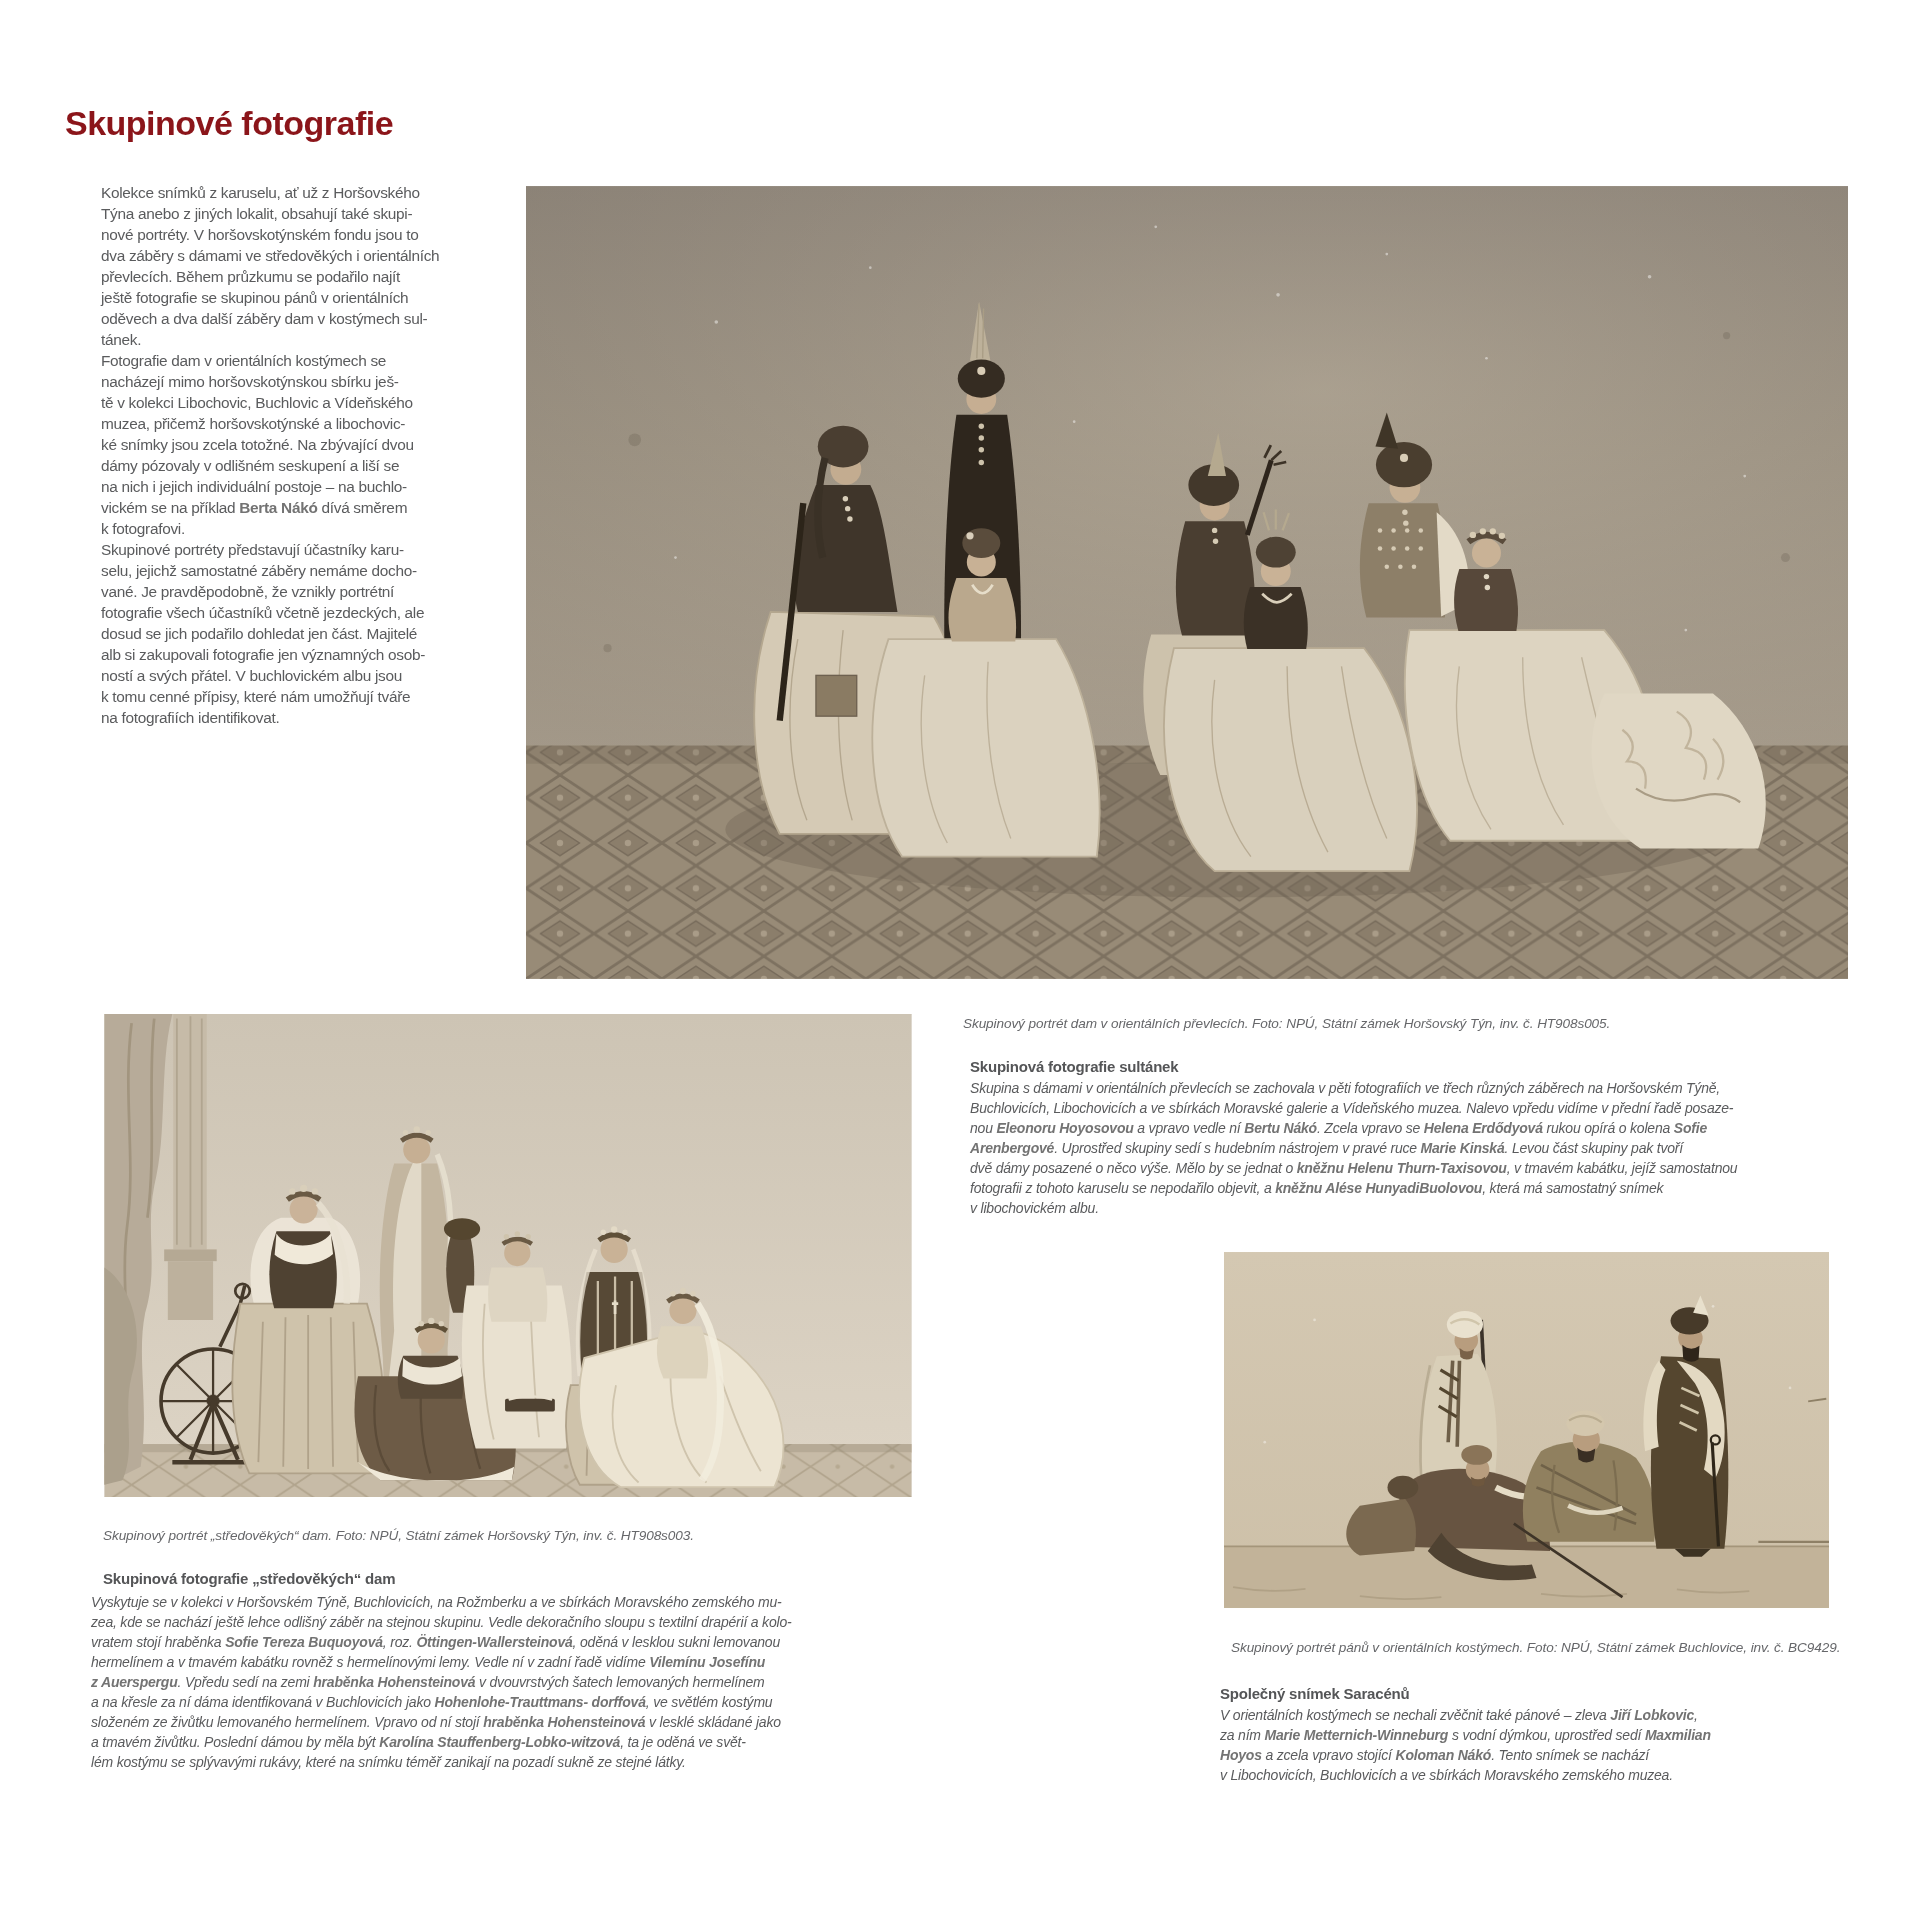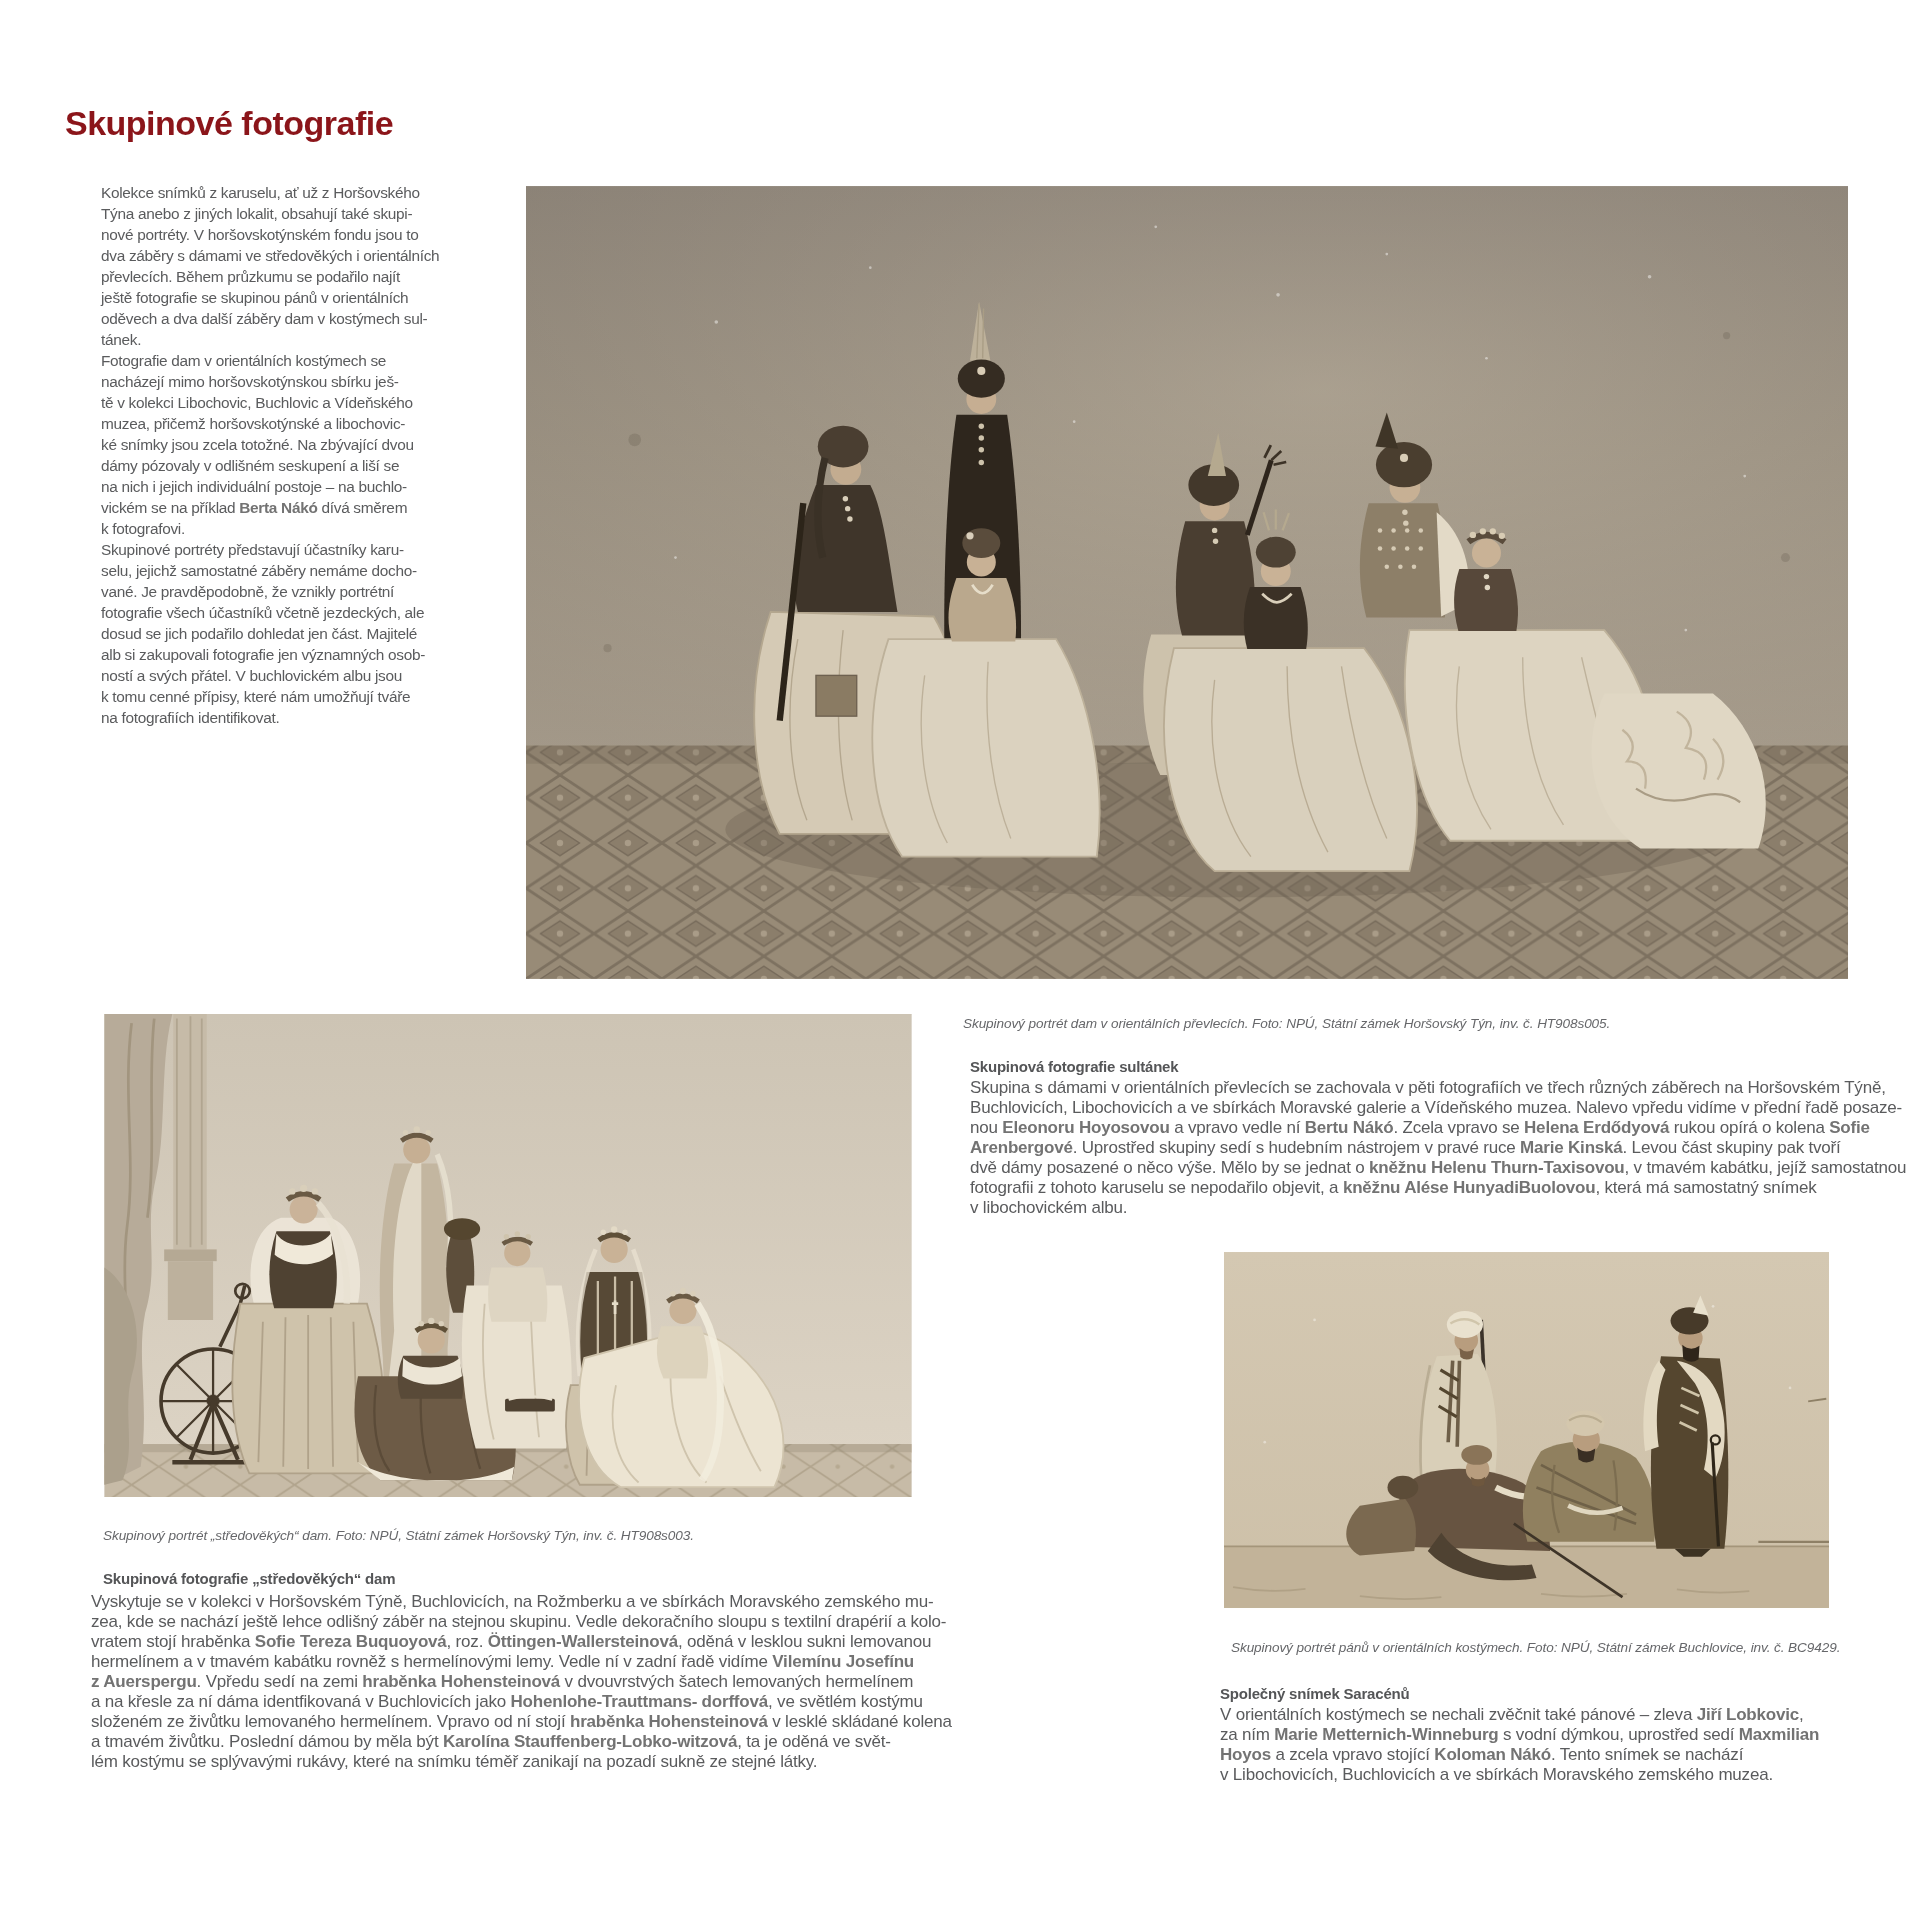--- a/index.html
+++ b/index.html
@@ -7,21 +7,21 @@
     width:1926px;height:1926px;position:relative;overflow:hidden;
     font-family:"Liberation Sans","DejaVu Sans",sans-serif;
     color:#5a5b5d;
   }
   .abs{position:absolute;}
   #page-title{
     left:65px;top:104px;
     font-size:34px;font-weight:bold;letter-spacing:-0.5px;
     color:#8b151a;
   }
-  .bodytext{font-size:17px;line-height:20px;letter-spacing:-0.2px;color:#5a5b5d;}
+  .bodytext{font-size:14px;line-height:20px;letter-spacing:-0.2px;color:#5a5b5d;font-style:italic;}
   .introtext{font-size:15.4px;line-height:21px;letter-spacing:-0.3px;color:#5a5b5d;}
   .tline{white-space:nowrap;}
   .tline strong{font-weight:bold;color:#737373;}
   .caption{
     font-size:13.6px;font-style:italic;letter-spacing:-0.1px;color:#66676a;white-space:nowrap;text-align:right;
   }
   .sec-heading{
     font-size:15px;font-weight:bold;letter-spacing:-0.2px;color:#545557;white-space:nowrap;
   }
   .photo{box-shadow:0 0 0 0.5px rgba(90,70,50,0.15) inset;}
@@ -361,21 +361,21 @@
 <div class="abs caption" style="left:103px;top:1528px;">Skupinový portrét „středověkých“ dam. Foto: NPÚ, Státní zámek Horšovský Týn, inv. č. HT908s003.</div>
 
 <div class="abs sec-heading" style="left:103px;top:1570px;">Skupinová fotografie „středověkých“ dam</div>
 <div class="abs bodytext" style="left:91px;top:1592px;width:816px;">
     <div class="tline"><span>Vyskytuje se v kolekci v Horšovském Týně, Buchlovicích, na Rožmberku a ve sbírkách Moravského zemského mu-</span></div>
     <div class="tline"><span>zea, kde se nachází ještě lehce odlišný záběr na stejnou skupinu. Vedle dekoračního sloupu s textilní drapérií a kolo-</span></div>
     <div class="tline"><span>vratem stojí hraběnka </span><strong>Sofie Tereza Buquoyová</strong><span>, roz. </span><strong>Öttingen-Wallersteinová</strong><span>, oděná v lesklou sukni lemovanou</span></div>
     <div class="tline"><span>hermelínem a v tmavém kabátku rovněž s hermelínovými lemy. Vedle ní v zadní řadě vidíme </span><strong>Vilemínu Josefínu</strong></div>
     <div class="tline"><strong>z Auerspergu</strong><span>. Vpředu sedí na zemi </span><strong>hraběnka Hohensteinová</strong><span> v dvouvrstvých šatech lemovaných hermelínem</span></div>
     <div class="tline"><span>a na křesle za ní dáma identfikovaná v Buchlovicích jako </span><strong>Hohenlohe-Trauttmans- dorffová</strong><span>, ve světlém kostýmu</span></div>
-    <div class="tline"><span>složeném ze živůtku lemovaného hermelínem. Vpravo od ní stojí </span><strong>hraběnka Hohensteinová</strong><span> v lesklé skládané kolena</span></div>
+    <div class="tline"><span>složeném ze živůtku lemovaného hermelínem. Vpravo od ní stojí </span><strong>hraběnka Hohensteinová</strong><span> v lesklé skládané jako</span></div>
     <div class="tline"><span>a tmavém živůtku. Poslední dámou by měla být </span><strong>Karolína Stauffenberg-Lobko-witzová</strong><span>, ta je oděná ve svět-</span></div>
     <div class="tline"><span>lém kostýmu se splývavými rukávy, které na snímku téměř zanikají na pozadí sukně ze stejné látky.</span></div>
   </div>
 
 <div class="abs photo" style="left:1224px;top:1252px;width:605px;height:356px;">
 <svg width="605" height="356" viewBox="0 0 1336 786" xmlns="http://www.w3.org/2000/svg">
   <defs>
     <linearGradient id="wall3" x1="0" y1="0" x2="0" y2="1">
       <stop offset="0" stop-color="#d4c8b2"></stop>
       <stop offset="1" stop-color="#cdc0a8"></stop>

